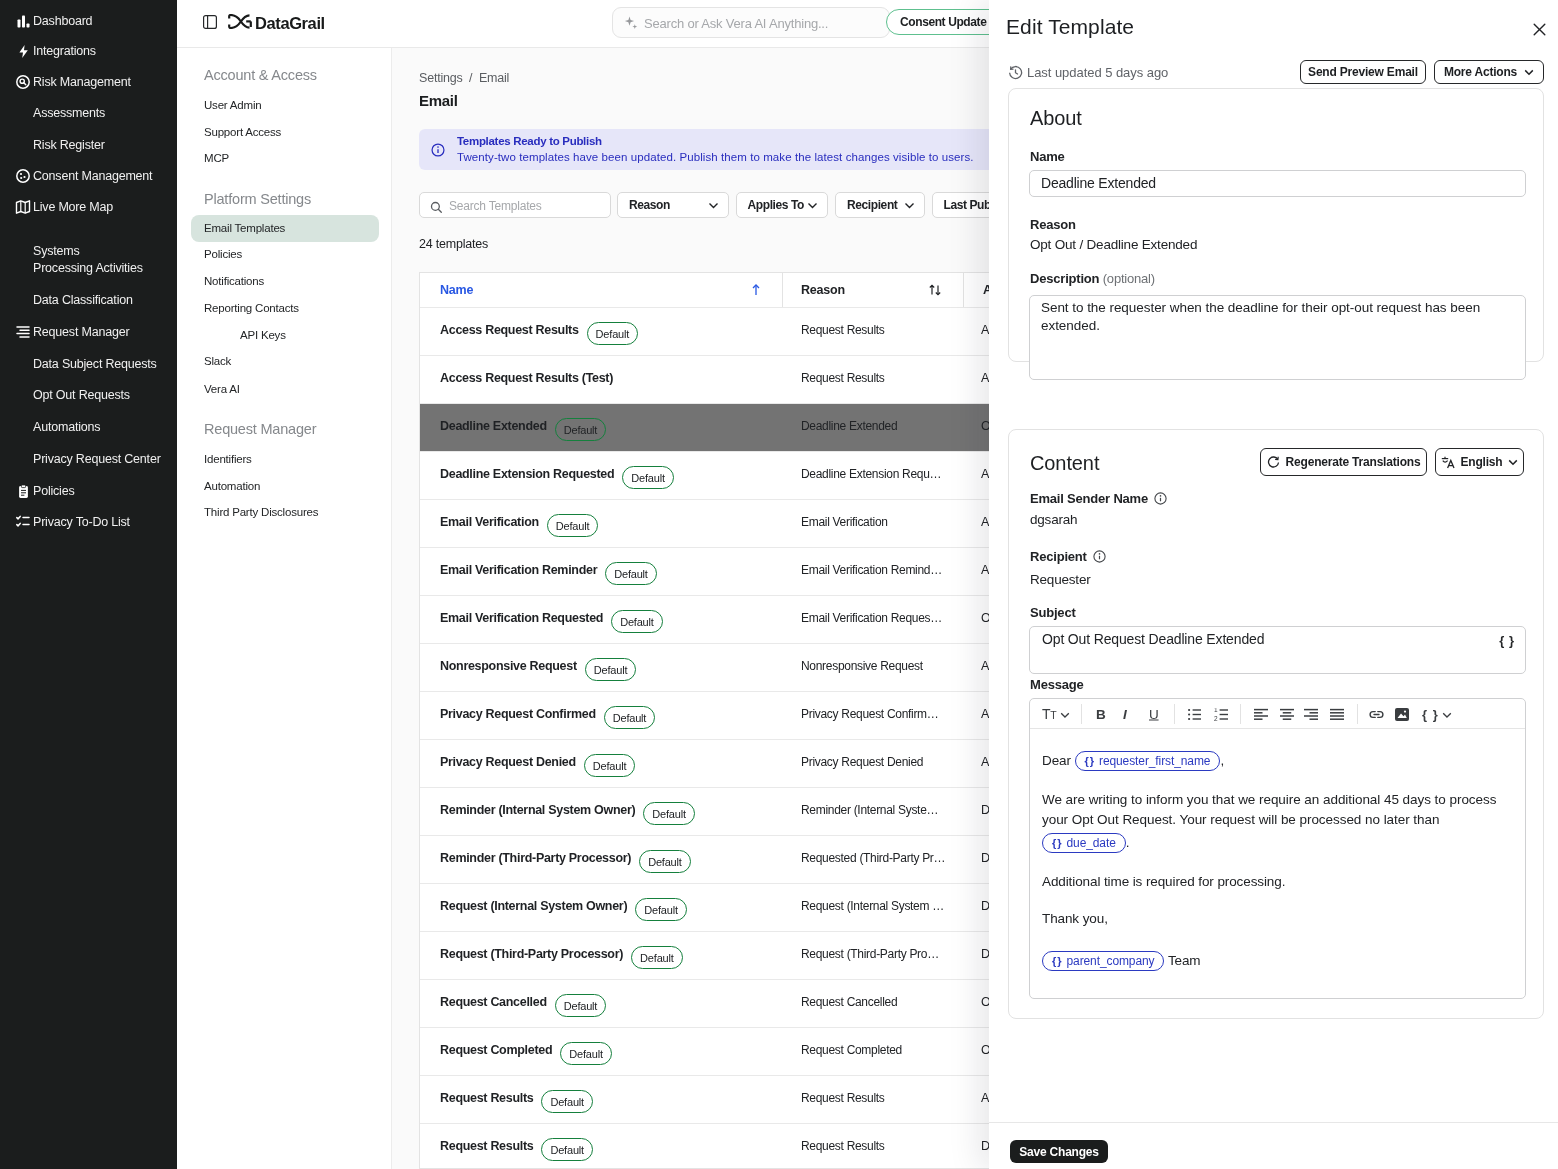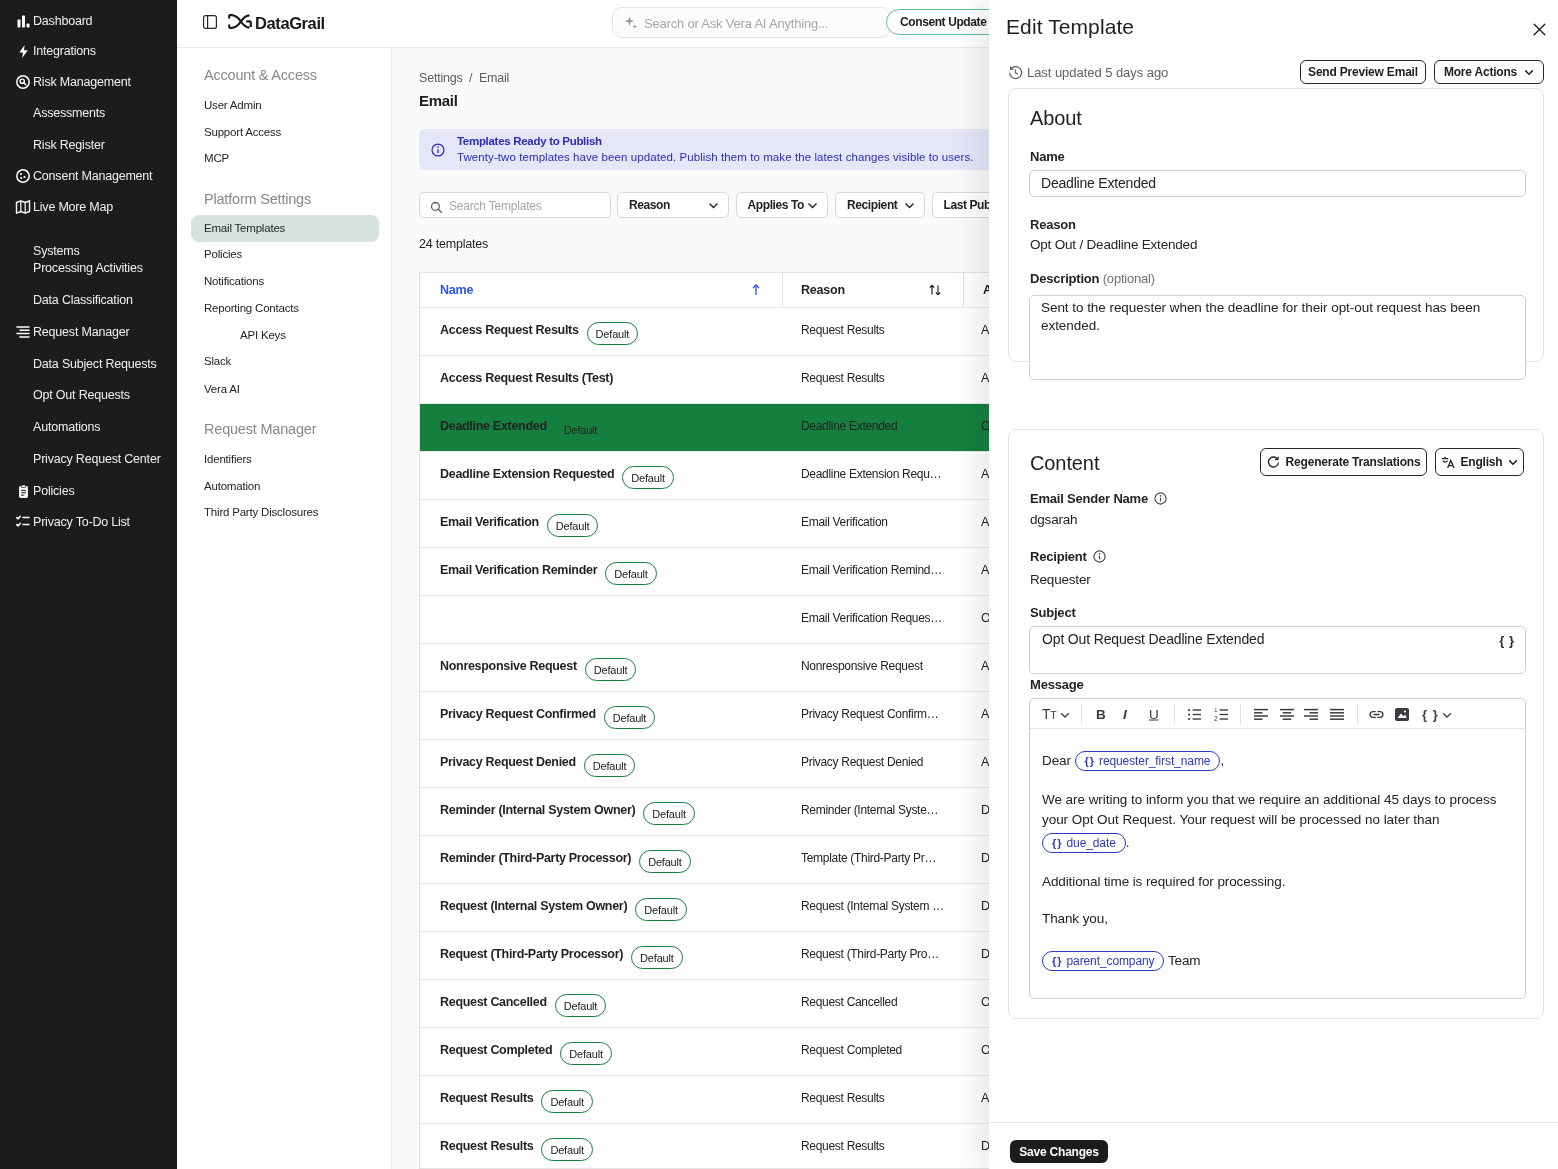--- a/index.html
+++ b/index.html
@@ -301,21 +301,21 @@
           </div>
         <div class="rapp">Access</div>
       </div>
       <div class="row" style="top:82px;">
         <div class="rname">Access Request Results (Test)</div>
         <div class="rreason">
             <span>Request Results</span>
           </div>
         <div class="rapp">Access</div>
       </div>
-      <div class="row" style="top:130px; background:#15803d;">
+      <div class="row" style="top:130px; background:#737373;">
         <div class="rname">Deadline Extended<span class="pill">Default</span></div>
         <div class="rreason">
             <span>Deadline Extended</span>
           </div>
         <div class="rapp">Opt Out</div>
       </div>
       <div class="row" style="top:178px;">
         <div class="rname">Deadline Extension Requested<span class="pill">Default</span></div>
         <div class="rreason">
             <span>Deadline Extension Requ…</span>
@@ -330,20 +330,21 @@
         <div class="rapp">Access</div>
       </div>
       <div class="row" style="top:274px;">
         <div class="rname">Email Verification Reminder<span class="pill">Default</span></div>
         <div class="rreason">
             <span>Email Verification Remind…</span>
           </div>
         <div class="rapp">Access</div>
       </div>
       <div class="row" style="top:322px;">
+        <div class="rname">Email Verification Requested<span class="pill">Default</span></div>
         <div class="rreason">
             <span>Email Verification Reques…</span>
           </div>
         <div class="rapp">Opt Out</div>
       </div>
       <div class="row" style="top:370px;">
         <div class="rname">Nonresponsive Request<span class="pill">Default</span></div>
         <div class="rreason">
             <span>Nonresponsive Request</span>
           </div>
@@ -366,21 +367,21 @@
       <div class="row" style="top:514px;">
         <div class="rname">Reminder (Internal System Owner)<span class="pill">Default</span></div>
         <div class="rreason">
             <span>Reminder (Internal Syste…</span>
           </div>
         <div class="rapp">Deletion</div>
       </div>
       <div class="row" style="top:562px;">
         <div class="rname">Reminder (Third-Party Processor)<span class="pill">Default</span></div>
         <div class="rreason">
-            <span>Template (Third-Party Pr…</span>
+            <span>Requested (Third-Party Pr…</span>
           </div>
         <div class="rapp">Deletion</div>
       </div>
       <div class="row" style="top:610px;">
         <div class="rname">Request (Internal System Owner)<span class="pill">Default</span></div>
         <div class="rreason">
             <span>Request (Internal System …</span>
           </div>
         <div class="rapp">Deletion</div>
       </div>

